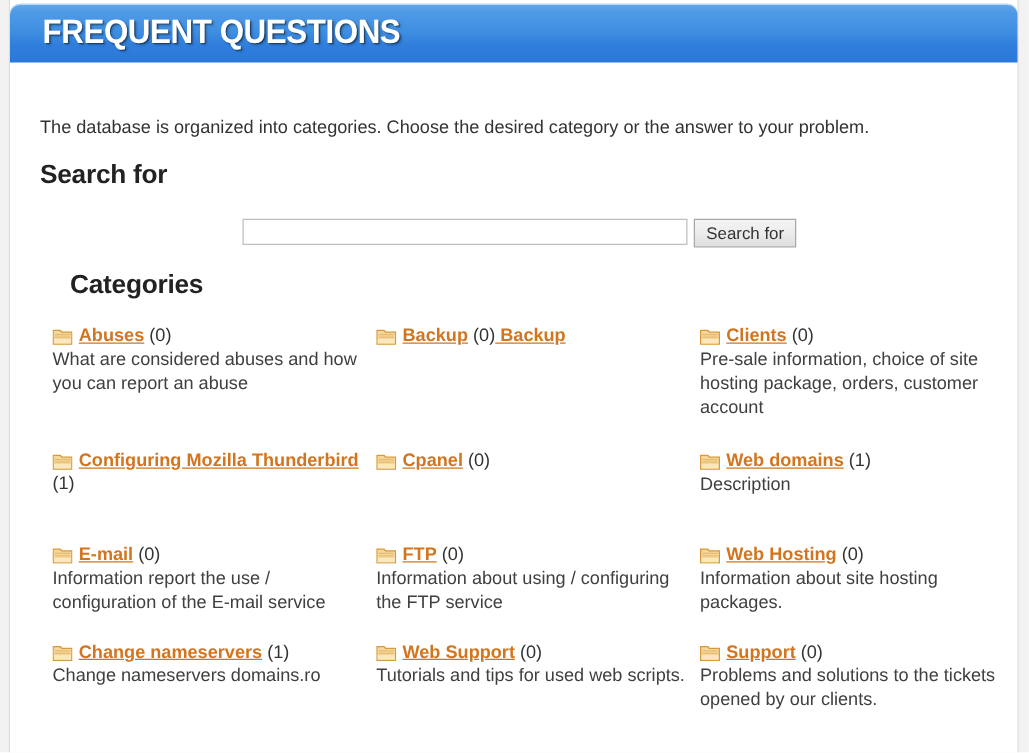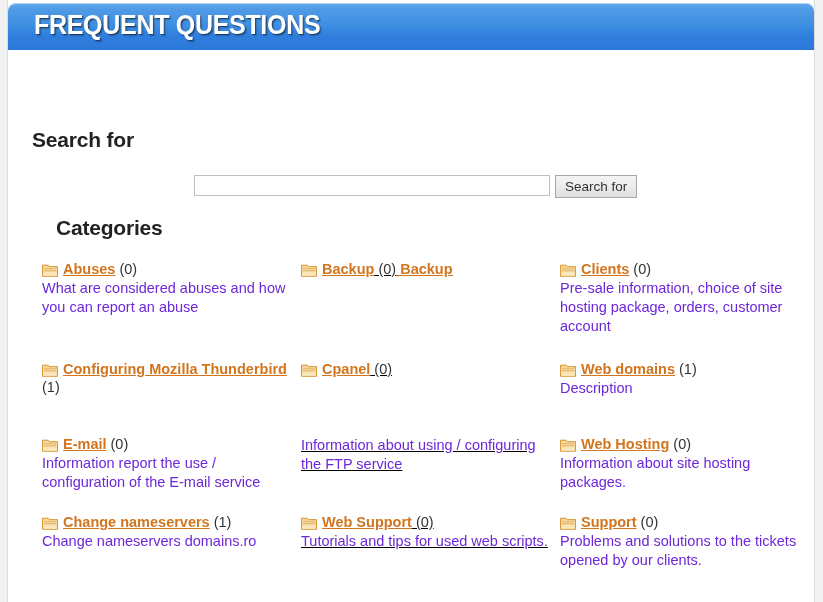--- a/index.html
+++ b/index.html
@@ -134,21 +134,21 @@
     position: relative;
     width: 806px;
   }
 
   .cat-cell {
     position: absolute;
     width: 248px;
     box-sizing: border-box;
   }
   .cat-cell.col0 { left: 34px; }
-  .cat-cell.col1 { left: 293px; text-decoration: underline; }
+  .cat-cell.col1 { left: 293px; }
   .cat-cell.col2 { left: 552px; }
 
   .cat-head {
     font-size: 14.5px;
     line-height: 18px;
     color: #333333;
   }
 
   .folder-icon {
     display: inline-block;
@@ -178,36 +178,37 @@
     color: #d2751e;
     font-weight: bold;
     text-decoration: underline;
     cursor: pointer;
     font-size: 14.5px;
   }
 
   .cat-desc {
     font-size: 14.5px;
     line-height: 19px;
-    color: #6d28d9;
+    color: #404040;
     margin-top: 1px;
   }
 </style>
 </head>
 <body>
 
 <div class="page">
   <div class="card">
 
     <div class="header-bar">
       <div class="header-title">FREQUENT QUESTIONS</div>
     </div>
 
     <div class="content">
 
+      <div class="intro">The database is organized into categories. Choose the desired category or the answer to your problem.</div>
 
       <div class="section-title search-title">Search for</div>
 
       <div class="search-row">
         <input class="search-input" type="text" style="">
         <button class="search-button" type="button">Search for</button>
       </div>
 
       <div class="section-title categories-title">Categories</div>
 
@@ -278,20 +279,27 @@
               <div class="cat-head"><span class="folder-icon"><svg width="16" height="13" viewBox="0 0 16 13">
                     <path d="M0.5 2.5 L6 2.5 L7 1.2 L0.5 1.2 Z" fill="#e8a33d"></path>
                     <path d="M0.5 1.2 L6.2 1.2 L7.4 2.6 L15.5 2.6 L15.5 12.3 L0.5 12.3 Z" fill="#f6d69a" stroke="#d79a3a" stroke-width="1"></path>
                     <path d="M2 4.6 L14 4.6" stroke="#e4bb72" stroke-width="1"></path>
                     <path d="M2 6.6 L14 6.6" stroke="#e4bb72" stroke-width="1"></path>
                     <path d="M1.2 8.2 L14.8 8.2 L14.8 11.8 L1.2 11.8 Z" fill="#fbe7bd"></path>
                   </svg></span><a class="cat-link">E-mail</a><span class="cat-count"> (0)</span></div>
               <div class="cat-desc">Information report the use / configuration of the E-mail service</div>
             </div>
             <div class="cat-cell col1">
+              <div class="cat-head"><span class="folder-icon"><svg width="16" height="13" viewBox="0 0 16 13">
+                    <path d="M0.5 2.5 L6 2.5 L7 1.2 L0.5 1.2 Z" fill="#e8a33d"></path>
+                    <path d="M0.5 1.2 L6.2 1.2 L7.4 2.6 L15.5 2.6 L15.5 12.3 L0.5 12.3 Z" fill="#f6d69a" stroke="#d79a3a" stroke-width="1"></path>
+                    <path d="M2 4.6 L14 4.6" stroke="#e4bb72" stroke-width="1"></path>
+                    <path d="M2 6.6 L14 6.6" stroke="#e4bb72" stroke-width="1"></path>
+                    <path d="M1.2 8.2 L14.8 8.2 L14.8 11.8 L1.2 11.8 Z" fill="#fbe7bd"></path>
+                  </svg></span><a class="cat-link">FTP</a><span class="cat-count"> (0)</span></div>
               <div class="cat-desc">Information about using / configuring the FTP service</div>
             </div>
             <div class="cat-cell col2">
               <div class="cat-head"><span class="folder-icon"><svg width="16" height="13" viewBox="0 0 16 13">
                     <path d="M0.5 2.5 L6 2.5 L7 1.2 L0.5 1.2 Z" fill="#e8a33d"></path>
                     <path d="M0.5 1.2 L6.2 1.2 L7.4 2.6 L15.5 2.6 L15.5 12.3 L0.5 12.3 Z" fill="#f6d69a" stroke="#d79a3a" stroke-width="1"></path>
                     <path d="M2 4.6 L14 4.6" stroke="#e4bb72" stroke-width="1"></path>
                     <path d="M2 6.6 L14 6.6" stroke="#e4bb72" stroke-width="1"></path>
                     <path d="M1.2 8.2 L14.8 8.2 L14.8 11.8 L1.2 11.8 Z" fill="#fbe7bd"></path>
                   </svg></span><a class="cat-link">Web Hosting</a><span class="cat-count"> (0)</span></div>

